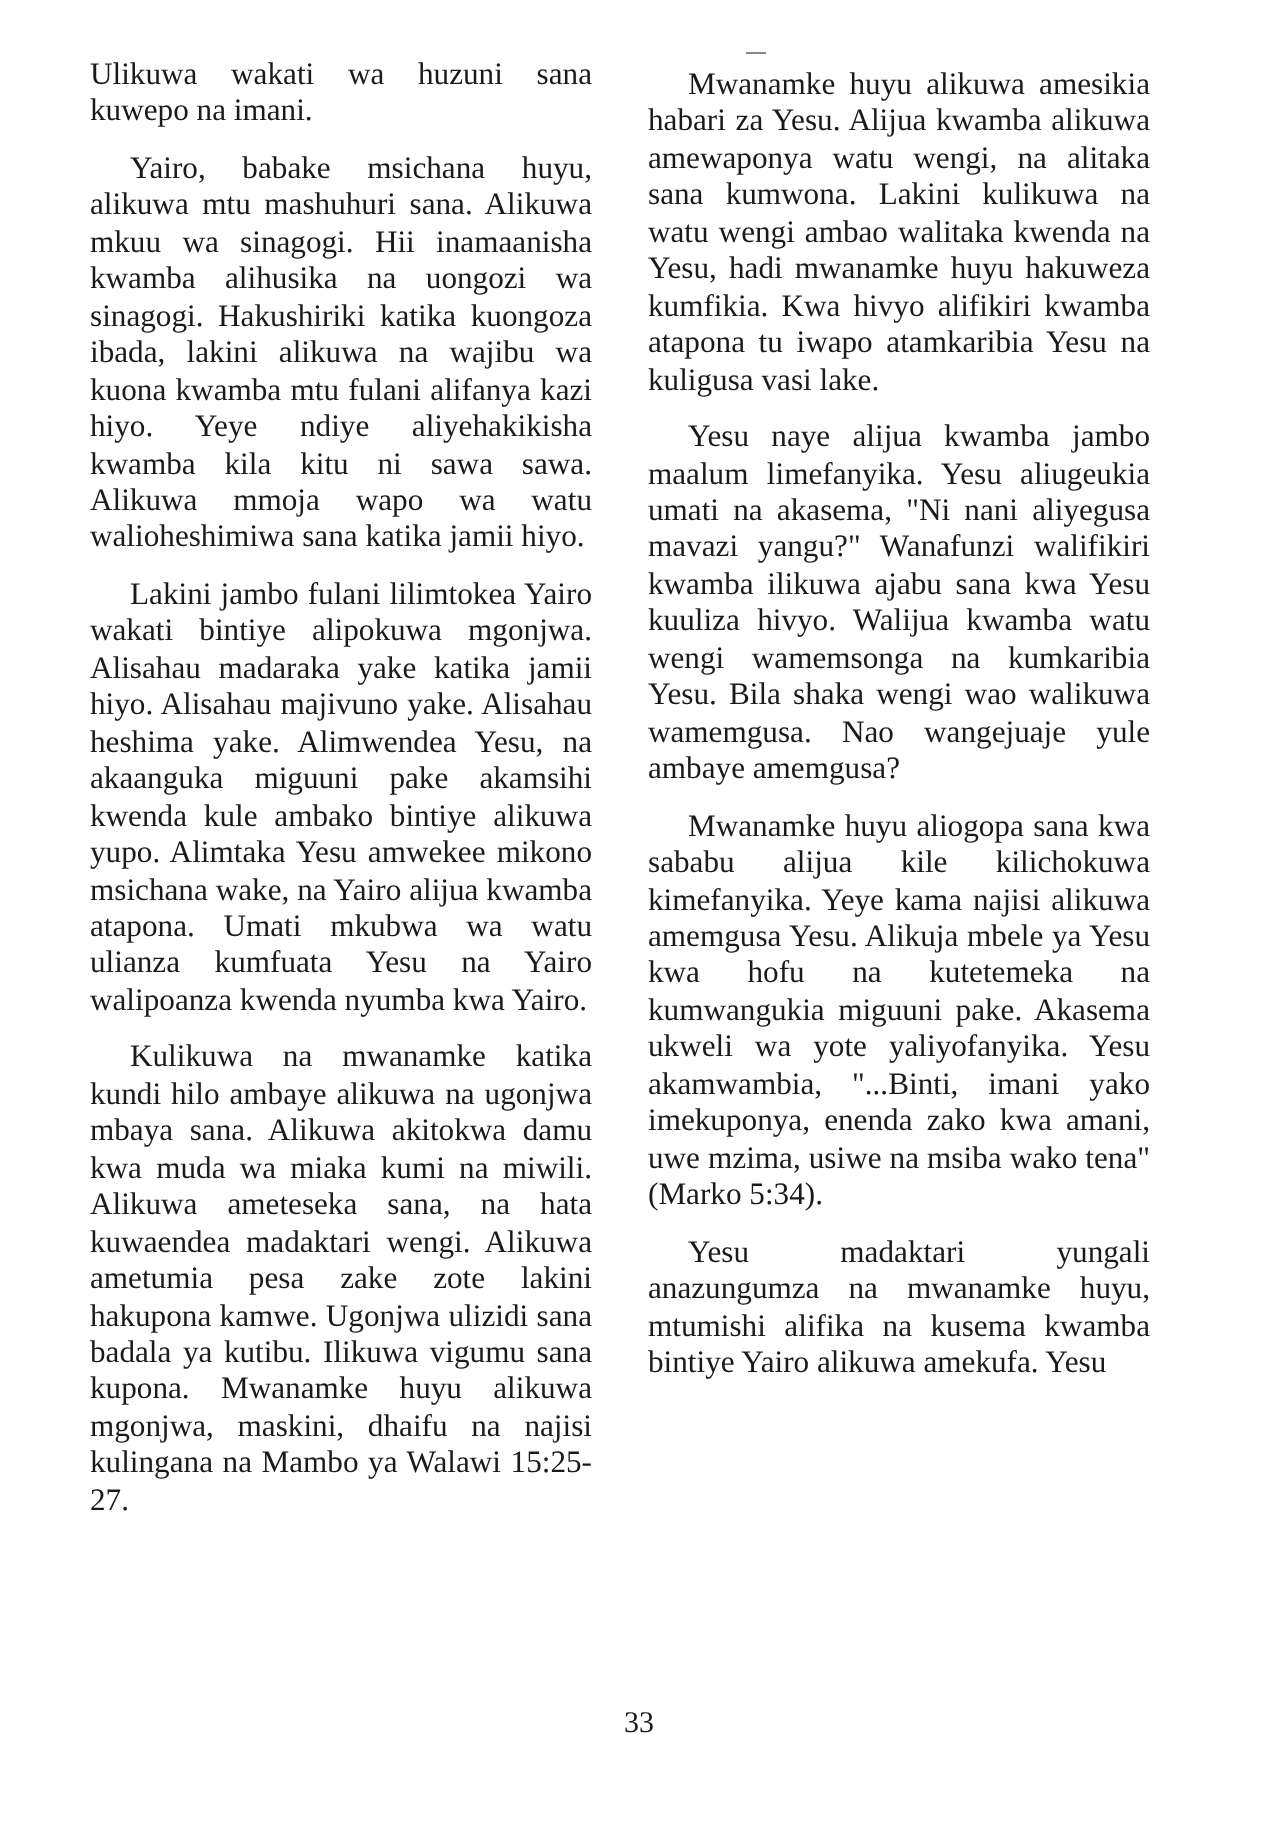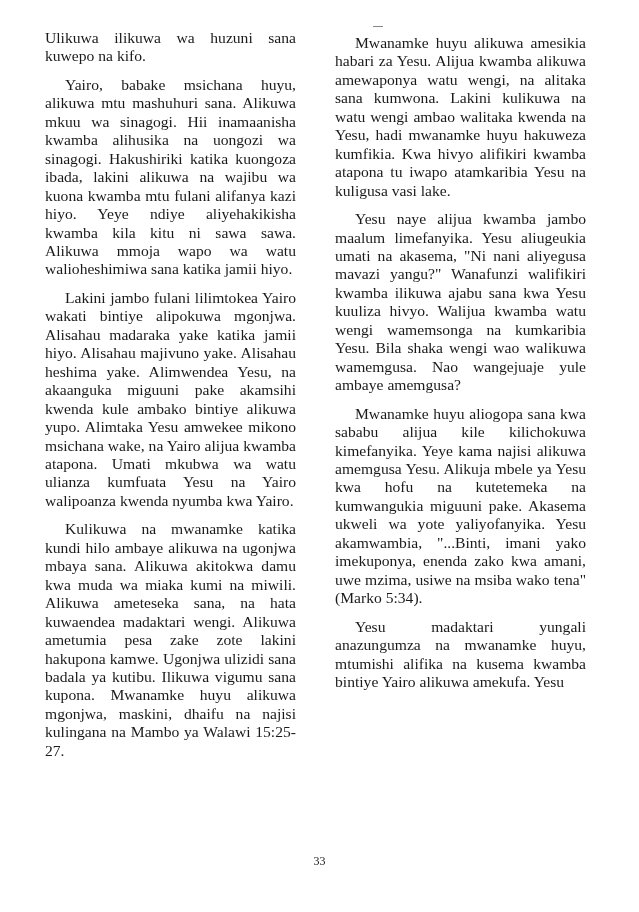--- a/index.html
+++ b/index.html
@@ -7,40 +7,40 @@
       width: 639px; height: 912px; position: relative; overflow: hidden;
       font-family: "Liberation Serif", "DejaVu Serif", serif;
       color: #1a1a1a;
     }
     .col {
       position: absolute; top: 29px; width: 251px;
       font-size: 15.6px; line-height: 18.45px;
       text-align: justify;
     }
     .col-left { left: 45px; }
-    .col-right { left: 335px; }
+    .col-right { left: 324px; }
     .col p { margin: 0 0 10px 0; text-indent: 0; hyphens: none; }
     .col p.indent { text-indent: 20px; }
     .col-right p.first { margin-top: 5px; }
     .page-number {
       position: absolute; left: 0; width: 639px; top: 854px;
-      text-align: center; font-size: 12px;
+      text-align: center; font-size: 15px;
     }
     .scan-mark {
       position: absolute; left: 373px; top: 26px; width: 10px; height: 1px;
       background: #888;
     }
   </style>
 </head>
 <body>
 
 <div class="scan-mark"></div>
 
 <div class="col col-left">
-  <p>Ulikuwa ilikuwa wa huzuni sana kuwepo na kifo.</p>
+  <p>Ulikuwa wakati wa huzuni sana kuwepo na imani.</p>
   <p class="indent">Yairo, babake msichana huyu, alikuwa mtu mashuhuri sana. Alikuwa mkuu wa sinagogi. Hii inamaanisha kwamba alihusika na uongozi wa sinagogi. Hakushiriki katika kuongoza ibada, lakini alikuwa na wajibu wa kuona kwamba mtu fulani alifanya kazi hiyo. Yeye ndiye aliyehakikisha kwamba kila kitu ni sawa sawa. Alikuwa mmoja wapo wa watu walioheshimiwa sana katika jamii hiyo.</p>
   <p class="indent">Lakini jambo fulani lilimtokea Yairo wakati bintiye alipokuwa mgonjwa. Alisahau madaraka yake katika jamii hiyo. Alisahau majivuno yake. Alisahau heshima yake. Alimwendea Yesu, na akaanguka miguuni pake akamsihi kwenda kule ambako bintiye alikuwa yupo. Alimtaka Yesu amwekee mikono msichana wake, na Yairo alijua kwamba atapona. Umati mkubwa wa watu ulianza kumfuata Yesu na Yairo walipoanza kwenda nyumba kwa Yairo.</p>
   <p class="indent">Kulikuwa na mwanamke katika kundi hilo ambaye alikuwa na ugonjwa mbaya sana. Alikuwa akitokwa damu kwa muda wa miaka kumi na miwili. Alikuwa ameteseka sana, na hata kuwaendea madaktari wengi. Alikuwa ametumia pesa zake zote lakini hakupona kamwe. Ugonjwa ulizidi sana badala ya kutibu. Ilikuwa vigumu sana kupona. Mwanamke huyu alikuwa mgonjwa, maskini, dhaifu na najisi kulingana na Mambo ya Walawi 15:25-27.</p>
 </div>
 
 <div class="col col-right">
   <p class="indent first">Mwanamke huyu alikuwa amesikia habari za Yesu. Alijua kwamba alikuwa amewaponya watu wengi, na alitaka sana kumwona. Lakini kulikuwa na watu wengi ambao walitaka kwenda na Yesu, hadi mwanamke huyu hakuweza kumfikia. Kwa hivyo alifikiri kwamba atapona tu iwapo atamkaribia Yesu na kuligusa vasi lake.</p>
   <p class="indent">Yesu naye alijua kwamba jambo maalum limefanyika. Yesu aliugeukia umati na akasema, "Ni nani aliyegusa mavazi yangu?" Wanafunzi walifikiri kwamba ilikuwa ajabu sana kwa Yesu kuuliza hivyo. Walijua kwamba watu wengi wamemsonga na kumkaribia Yesu. Bila shaka wengi wao walikuwa wamemgusa. Nao wangejuaje yule ambaye amemgusa?</p>
   <p class="indent">Mwanamke huyu aliogopa sana kwa sababu alijua kile kilichokuwa kimefanyika. Yeye kama najisi alikuwa amemgusa Yesu. Alikuja mbele ya Yesu kwa hofu na kutetemeka na kumwangukia miguuni pake. Akasema ukweli wa yote yaliyofanyika. Yesu akamwambia, "...Binti, imani yako imekuponya, enenda zako kwa amani, uwe mzima, usiwe na msiba wako tena" (Marko 5:34).</p>
   <p class="indent">Yesu madaktari yungali anazungumza na mwanamke huyu, mtumishi alifika na kusema kwamba bintiye Yairo alikuwa amekufa. Yesu</p>

